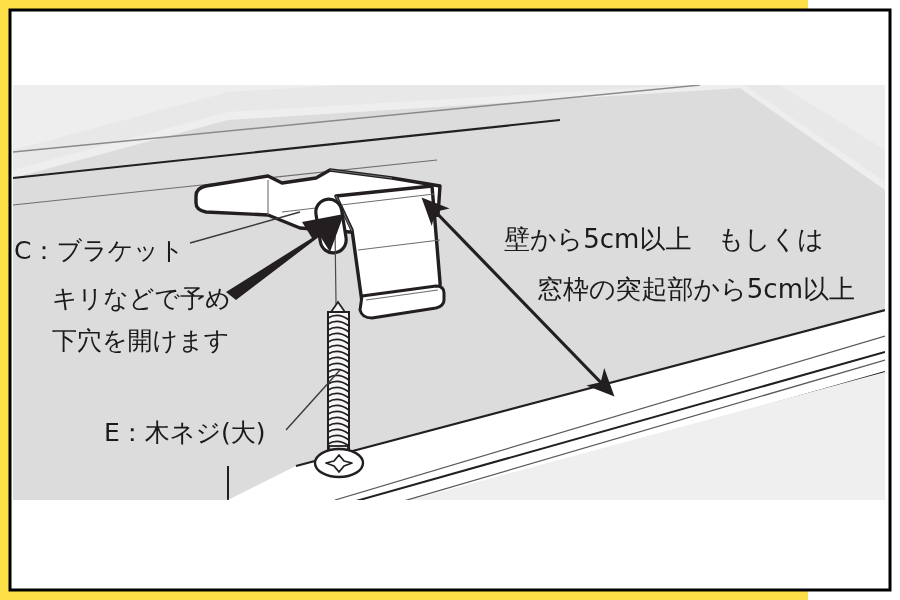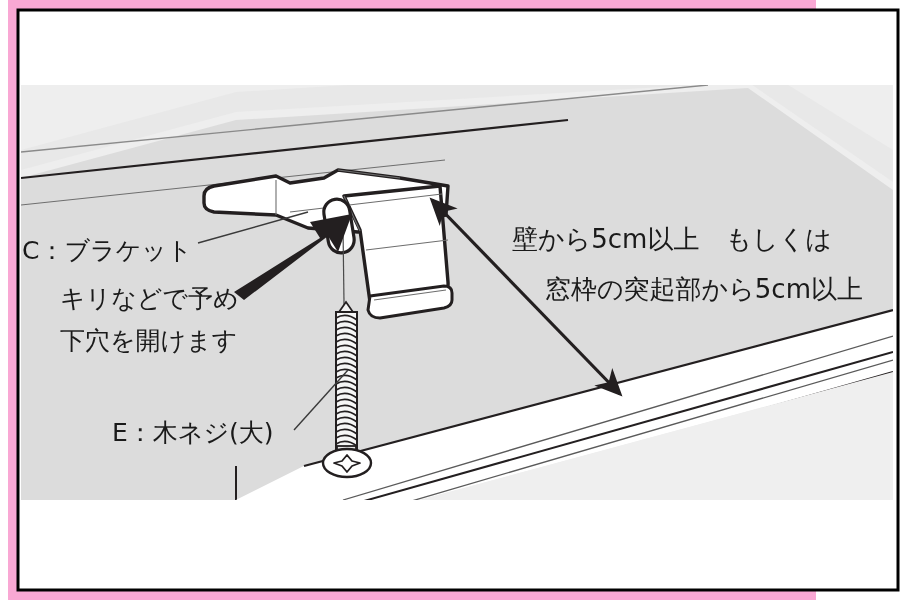--- a/index.html
+++ b/index.html
@@ -10,22 +10,21 @@
   body {
     width: 900px;
     height: 600px;
     font-family: "Liberation Sans", "DejaVu Sans", sans-serif;
     overflow: hidden;
   }
   #figure-root {
     position: relative;
     width: 808px;
     height: 600px;
-    background: #f9a8d4;
-    margin-left: 8px;
+    background: #fde047;
   }
   #figure-svg {
     position: absolute;
     left: 0;
     top: 0;
     width: 900px;
     height: 600px;
     display: block;
   }
   .label-text {

